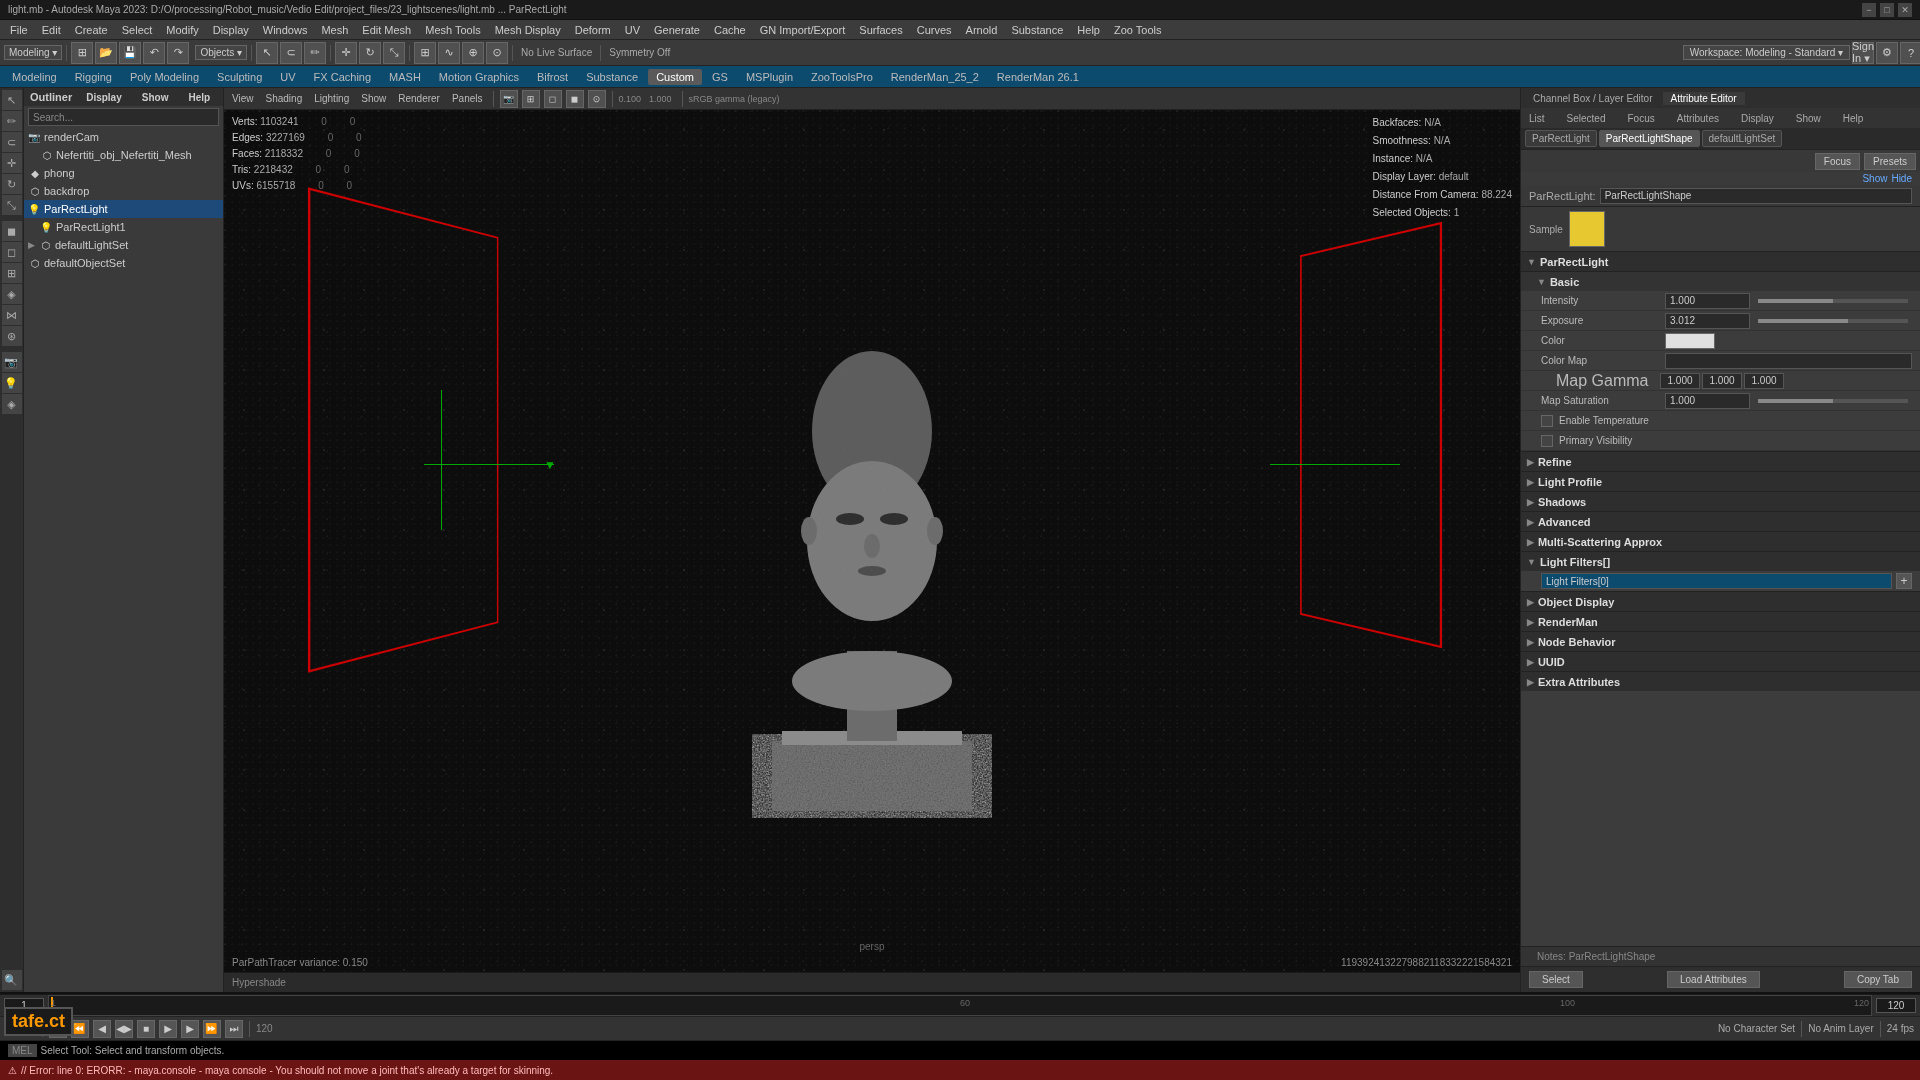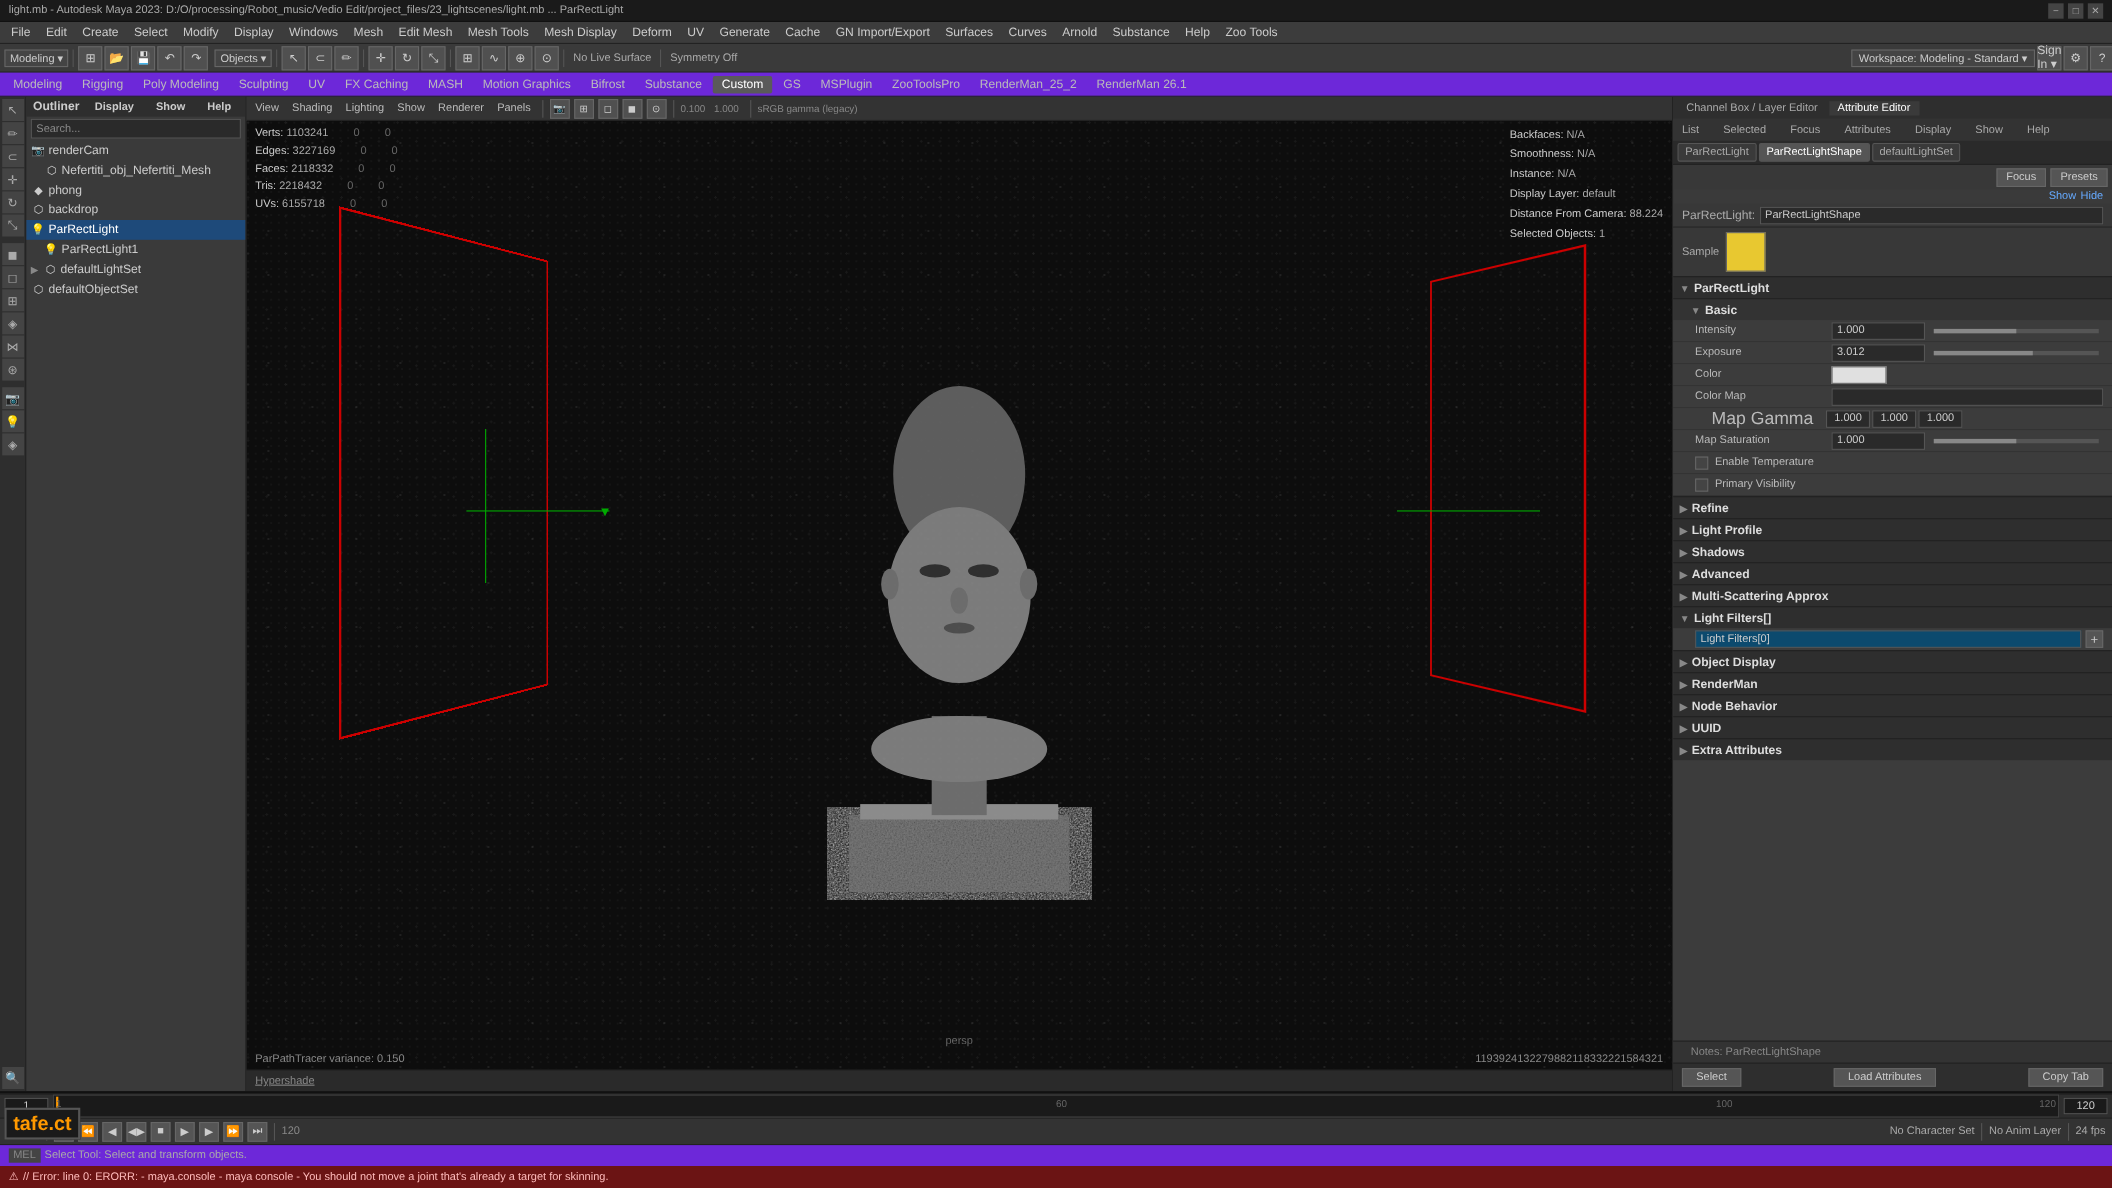--- a/index.html
+++ b/index.html
@@ -66,21 +66,21 @@
       display: flex;
       align-items: center;
       padding: 0 4px;
       gap: 2px;
       border-bottom: 1px solid #222;
     }
 
     
     #toolbar2 {
       height: 22px;
-      background: #6d28d9;
+      background: #0c4a6e;
       display: flex;
       align-items: center;
       padding: 0 4px;
       gap: 2px;
       border-bottom: 1px solid #222;
     }
     .workflow-tab {
       padding: 2px 8px;
       font-size: 11px;
       color: #bbb;
@@ -190,21 +190,20 @@
     }
     #viewport-bottom-bar {
       height: 20px;
       background: #2a2a2a;
       display: flex;
       align-items: center;
       padding: 0 8px;
       font-size: 10px;
       color: #888;
       border-top: 1px solid #1a1a1a;
-      text-decoration: underline;
     }
 
     
     #right-panel {
       width: 400px;
       background: #3a3a3a;
       border-left: 1px solid #222;
       display: flex;
       flex-direction: column;
       flex-shrink: 0;
@@ -658,21 +657,21 @@
       border: 1px solid #555;
       padding: 1px 6px;
       font-size: 10px;
       color: #ccc;
       min-width: 30px;
       text-align: center;
     }
 
     #status-line {
       height: 20px;
-      background: #6d28d9;
+      background: #000000;
       display: flex;
       align-items: center;
       padding: 0 8px;
       font-size: 10px;
       color: #888;
       border-top: 1px solid #222;
     }
 
     #error-line {
       height: 20px;

